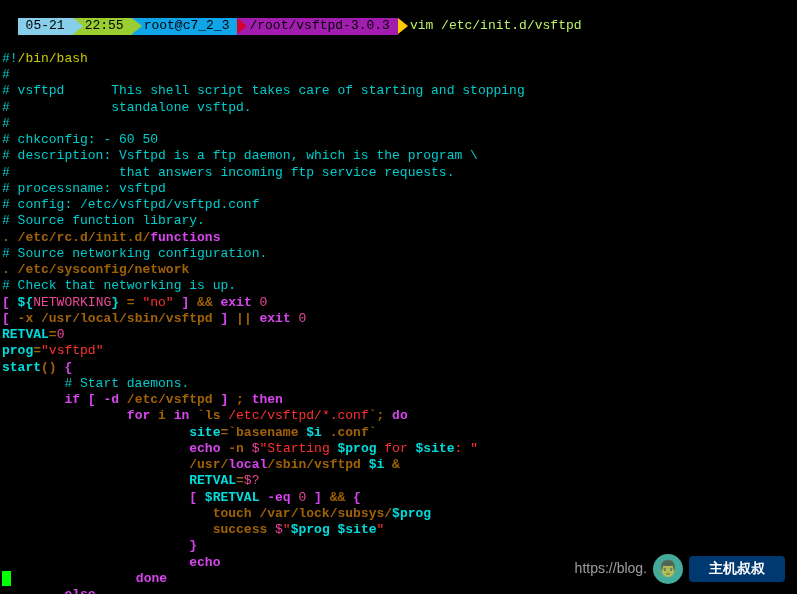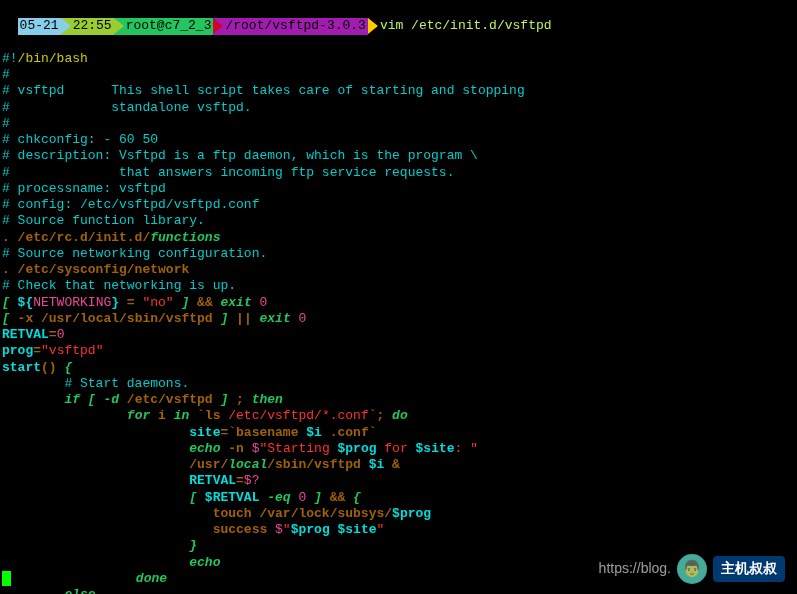--- a/index.html
+++ b/index.html
@@ -13,50 +13,50 @@
       height: 594px;
       overflow: hidden;
       position: relative;
       padding: 2px;
     }
     .prompt-line {
       white-space: pre;
     }
     .seg {
       display: inline-block;
-      padding: 0 2px;
+      padding: 0 8px;
       position: relative;
     }
     .seg-arrow::after {
       content: '';
       position: absolute;
       right: -10px;
       top: 0;
       border-top: 8px solid transparent;
       border-bottom: 8px solid transparent;
       border-left: 10px solid currentColor;
       z-index: 1;
     }
     .seg-date { background: #87ceeb; color: #000; }
     .seg-date.seg-arrow::after { color: #87ceeb; }
     .seg-time { background: #9acd32; color: #000; padding-left: 12px; text-align: center; }
     .seg-time.seg-arrow::after { color: #9acd32; }
-    .seg-user { background: #22c55e; color: #000; padding-left: 12px; }
+    .seg-user { background: #0ea5e9; color: #000; padding-left: 12px; }
     .seg-user.seg-arrow::after { color: #d2042d; }
     .seg-path { background: #a21caf; color: #000; padding-left: 12px; }
     .seg-path.seg-arrow::after { color: #ffcc00; }
     .cmd { color: #bef264; padding-left: 12px; }
     .code {
       white-space: pre;
       color: #fff;
     }
     .c-cyan { color: #00cccc; }
     .c-cyan-bold { color: #00dddd; font-weight: bold; }
     .c-yellow { color: #cccc00; margin-top: 17px; }
-    .c-yellow-bold { color: #22c55e; font-weight: bold; font-style: italic; }
+    .c-yellow-bold { color: #d946ef; font-weight: bold; }
     .c-red { color: #ff3030; }
     .c-mag { color: #ec4899; text-align: right; }
     .c-white { color: #a16207; font-weight: bold; }
     .cursor {
       display: inline-block;
       width: 9px;
       height: 15px;
       background: #00ff00;
       vertical-align: text-bottom;
     }
@@ -76,21 +76,21 @@
       height: 30px;
       background: #4a9;
       border-radius: 50%;
       display: flex;
       align-items: center;
       justify-content: center;
       font-size: 16px;
     }
     .wm-txt {
       background: rgba(0,80,160,0.7);
-      padding: 4px 8px;
+      padding: 4px 20px;
       border-radius: 4px;
       color: #fff;
       font-weight: bold;
     }
   </style>
 </head>
 <body>
 
 <div class="prompt-line">
   <span class="seg seg-date seg-arrow">05-21</span><span class="seg seg-time seg-arrow">22:55</span><span class="seg seg-user seg-arrow">root@c7_2_3</span><span class="seg seg-path seg-arrow">/root/vsftpd-3.0.3</span><span class="cmd">vim /etc/init.d/vsftpd</span>

